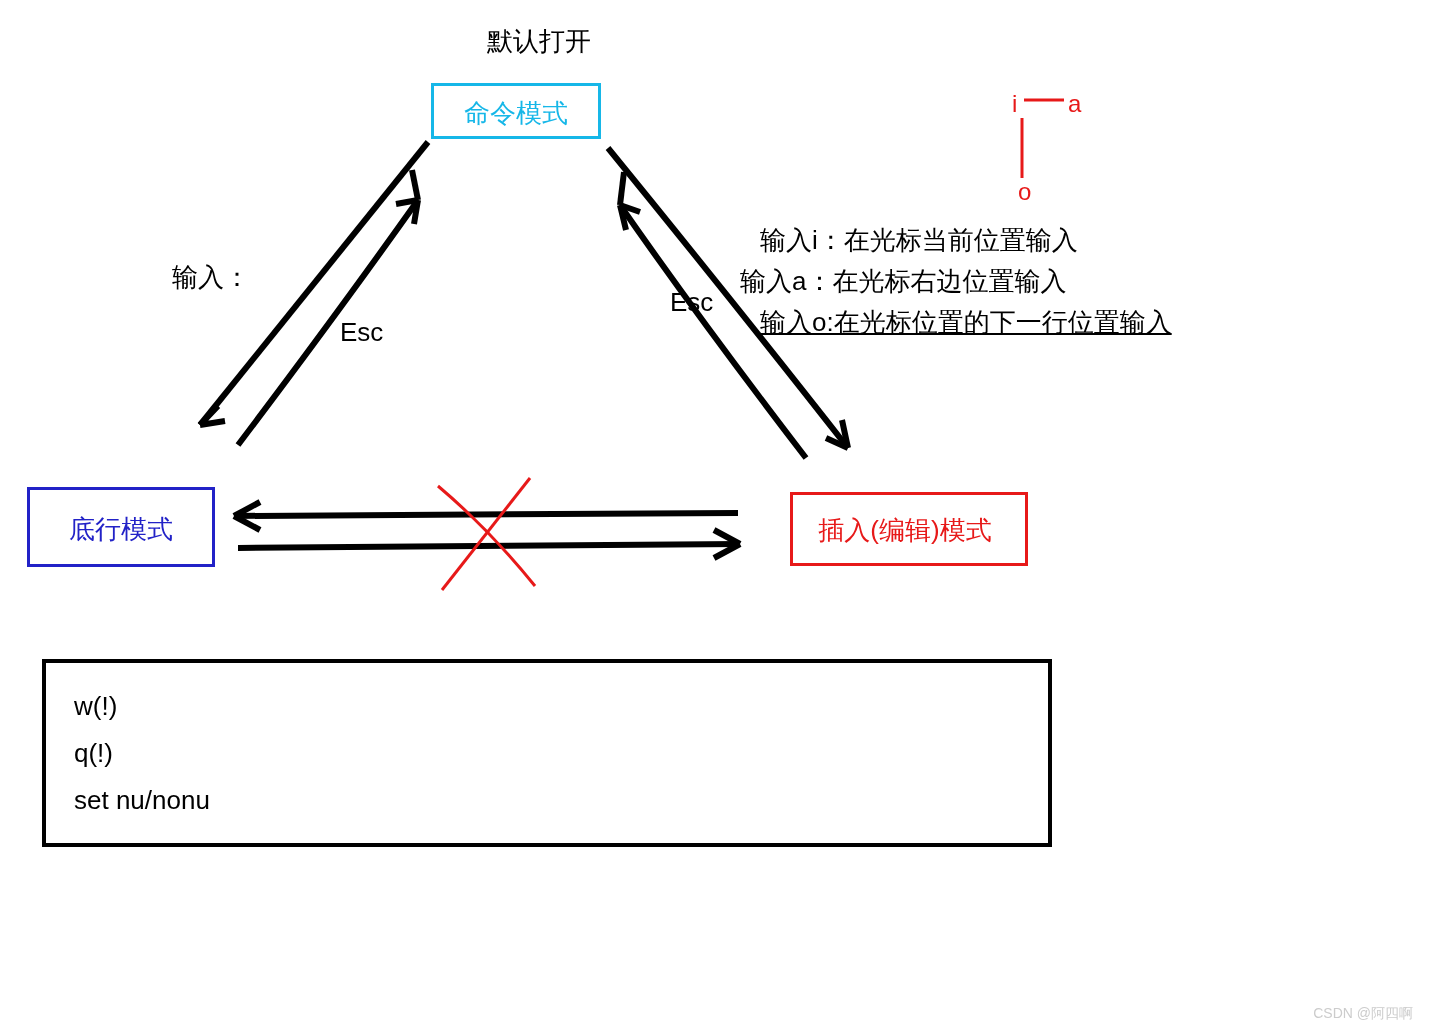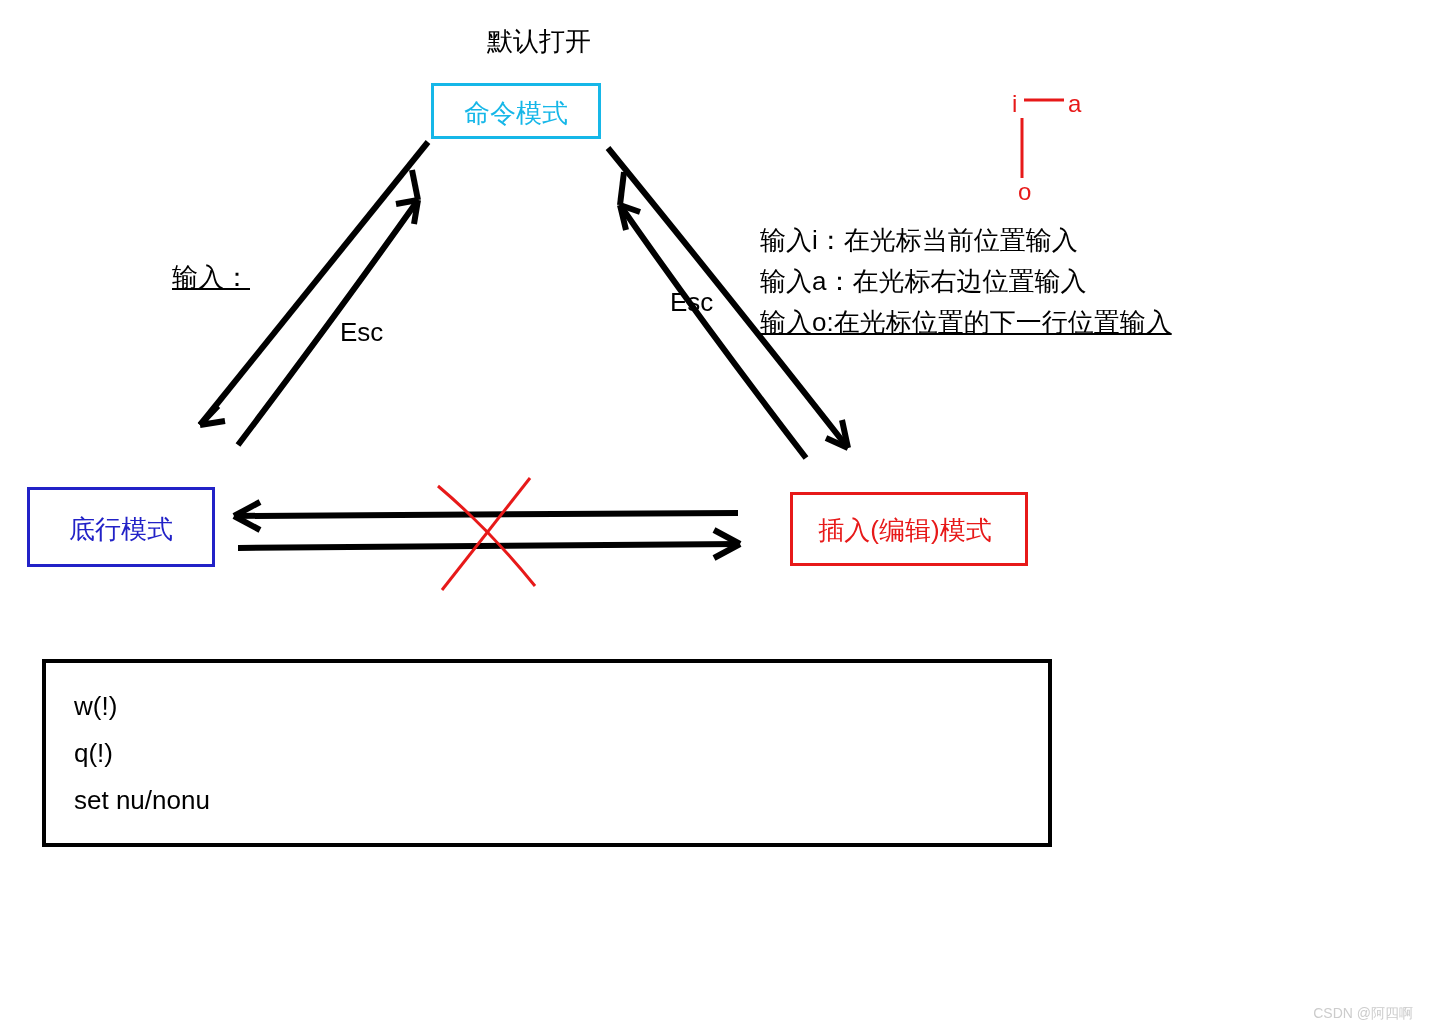--- a/index.html
+++ b/index.html
@@ -40,32 +40,32 @@
 <body>
 
 <div class="abs label" style="left:463px; top:24px;margin-left:24px;">默认打开</div>
 
 <div class="abs mode-box cmd-mode" style="left:431px; top:83px; width:170px; height:56px;">命令模式</div>
 
 <div class="abs mode-box bottom-mode" style="left:27px; top:487px; width:188px; height:80px; padding-top:22px;">底行模式</div>
 
 <div class="abs mode-box insert-mode" style="left:790px; top:492px; width:238px; height:74px; padding-top:18px;">插入(编辑)模式</div>
 
-<div class="abs label" style="left:172px; top:260px;text-decoration:underline;">输入：</div>
+<div class="abs label" style="left:172px; top:260px;">输入：</div>
 
 <div class="abs label" style="left:340px; top:317px;">Esc</div>
 
 <div class="abs label" style="left:670px; top:287px;">Esc</div>
 
 <div class="abs red-small" style="left:1012px; top:90px;">i</div>
 <div class="abs red-small" style="left:1068px; top:90px;">a</div>
 <div class="abs red-small" style="left:1018px; top:178px;">o</div>
 
 <div class="abs label" style="left:760px; top:223px;">输入i：在光标当前位置输入</div>
-<div class="abs label" style="left:760px; top:264px;">输入a：在光标右边位置输入</div>
+<div class="abs label" style="left:740px; top:264px;">输入a：在光标右边位置输入</div>
 <div class="abs label" style="left:760px; top:305px;text-decoration:underline;">输入o:在光标位置的下一行位置输入</div>
 
 <div class="abs cmd-box" style="left:42px; top:659px; width:1010px;">
   <div>w(!)</div>
   <div>q(!)</div>
   <div>set nu/nonu</div>
 </div>
 
 <div class="abs watermark" style="right:26px; bottom:10px;">CSDN @阿四啊</div>
 

